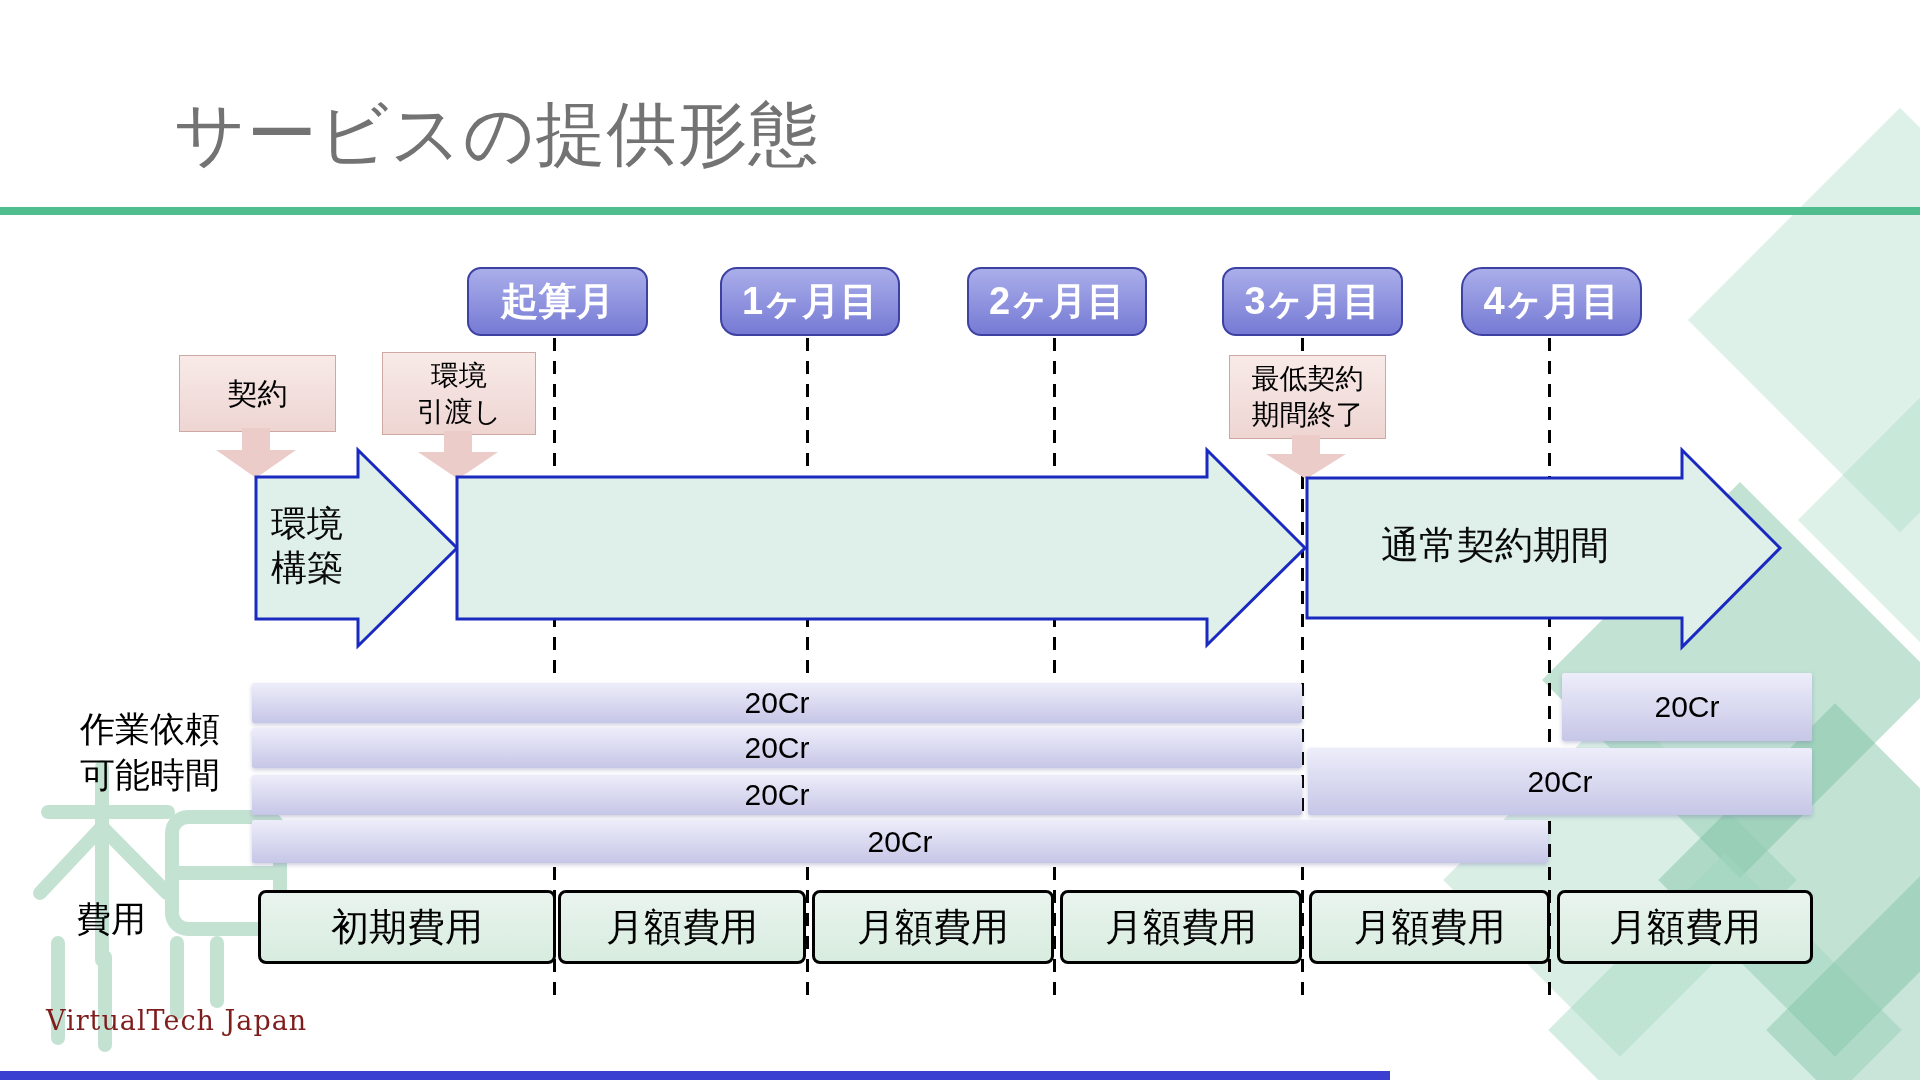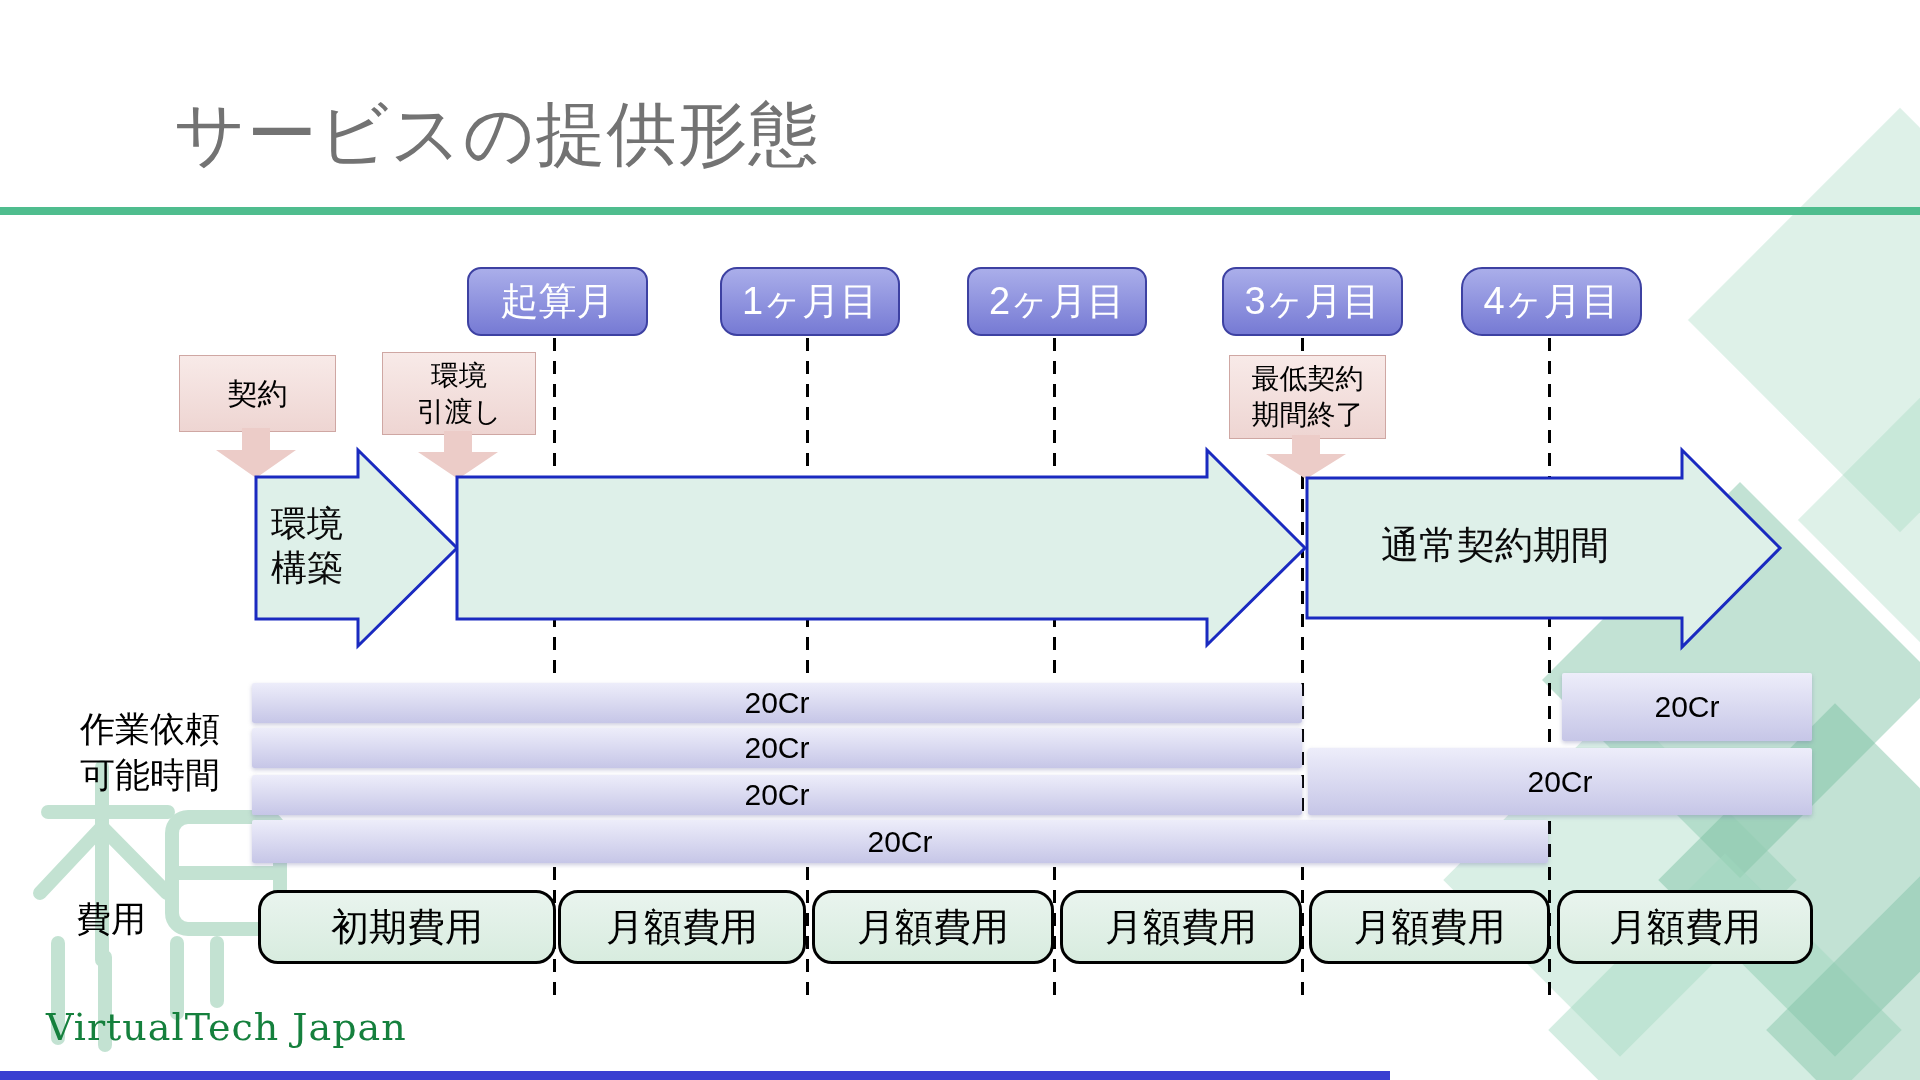--- a/index.html
+++ b/index.html
@@ -13,21 +13,21 @@
   
   .title{left:146px;top:88px;font-size:70px;letter-spacing:1px;color:#737373;z-index:3;margin-left:28px;}
   .title-rule{left:0;top:207px;width:1920px;height:8px;background:#4fbd8e;z-index:3;}
 
   
   .month{
     top:267px;height:65px;border-radius:14px;z-index:2;
     background:linear-gradient(#aaaeea,#767ad4);
     border:2px solid #3d41a2;
     display:flex;align-items:center;justify-content:center;
-    color:#fff;font-size:38px;font-weight:normal;
+    color:#fff;font-size:38px;font-weight:bold;
   }
 
   
   .dash{
     top:338px;height:664px;width:3px;z-index:1;
     background:repeating-linear-gradient(to bottom,#000 0 13px,transparent 13px 23px);
   }
 
   
   .callout{
@@ -53,36 +53,36 @@
     border-radius:2px;z-index:2;
     box-shadow:0 2px 4px rgba(110,110,160,.35);
     display:flex;align-items:center;justify-content:center;
     font-size:30px;color:#000;
   }
 
   
   .cost{
     top:890px;height:68px;z-index:2;
     background:linear-gradient(#e9f4ee,#d8ecdf);
-    border:3px solid #000;border-radius:20px;
+    border:3px solid #000;border-radius:8px;
     display:flex;align-items:center;justify-content:center;
     font-size:38px;color:#000;
   }
 
   
   .rowlabel{z-index:3;font-size:35px;line-height:46px;color:#000;}
 
   
   .diamond{transform:rotate(45deg);z-index:0;}
 
   
   .logo-svg{left:30px;top:755px;z-index:0;opacity:.8;}
   .logo-text{
-    left:46px;top:1005px;z-index:0;color:#15803d;
-    font-family:"DejaVu Serif",serif;font-size:38px;letter-spacing:1px;
+    left:46px;top:1005px;z-index:0;color:#7f1d1d;
+    font-family:"DejaVu Serif",serif;font-size:27px;letter-spacing:1px;
   }
 
   
   .footer-bar{left:0;top:1071px;width:1390px;height:9px;background:#3a3fd1;z-index:2;}
 </style>
 </head>
 <body>
 
 <div class="stage">
 

